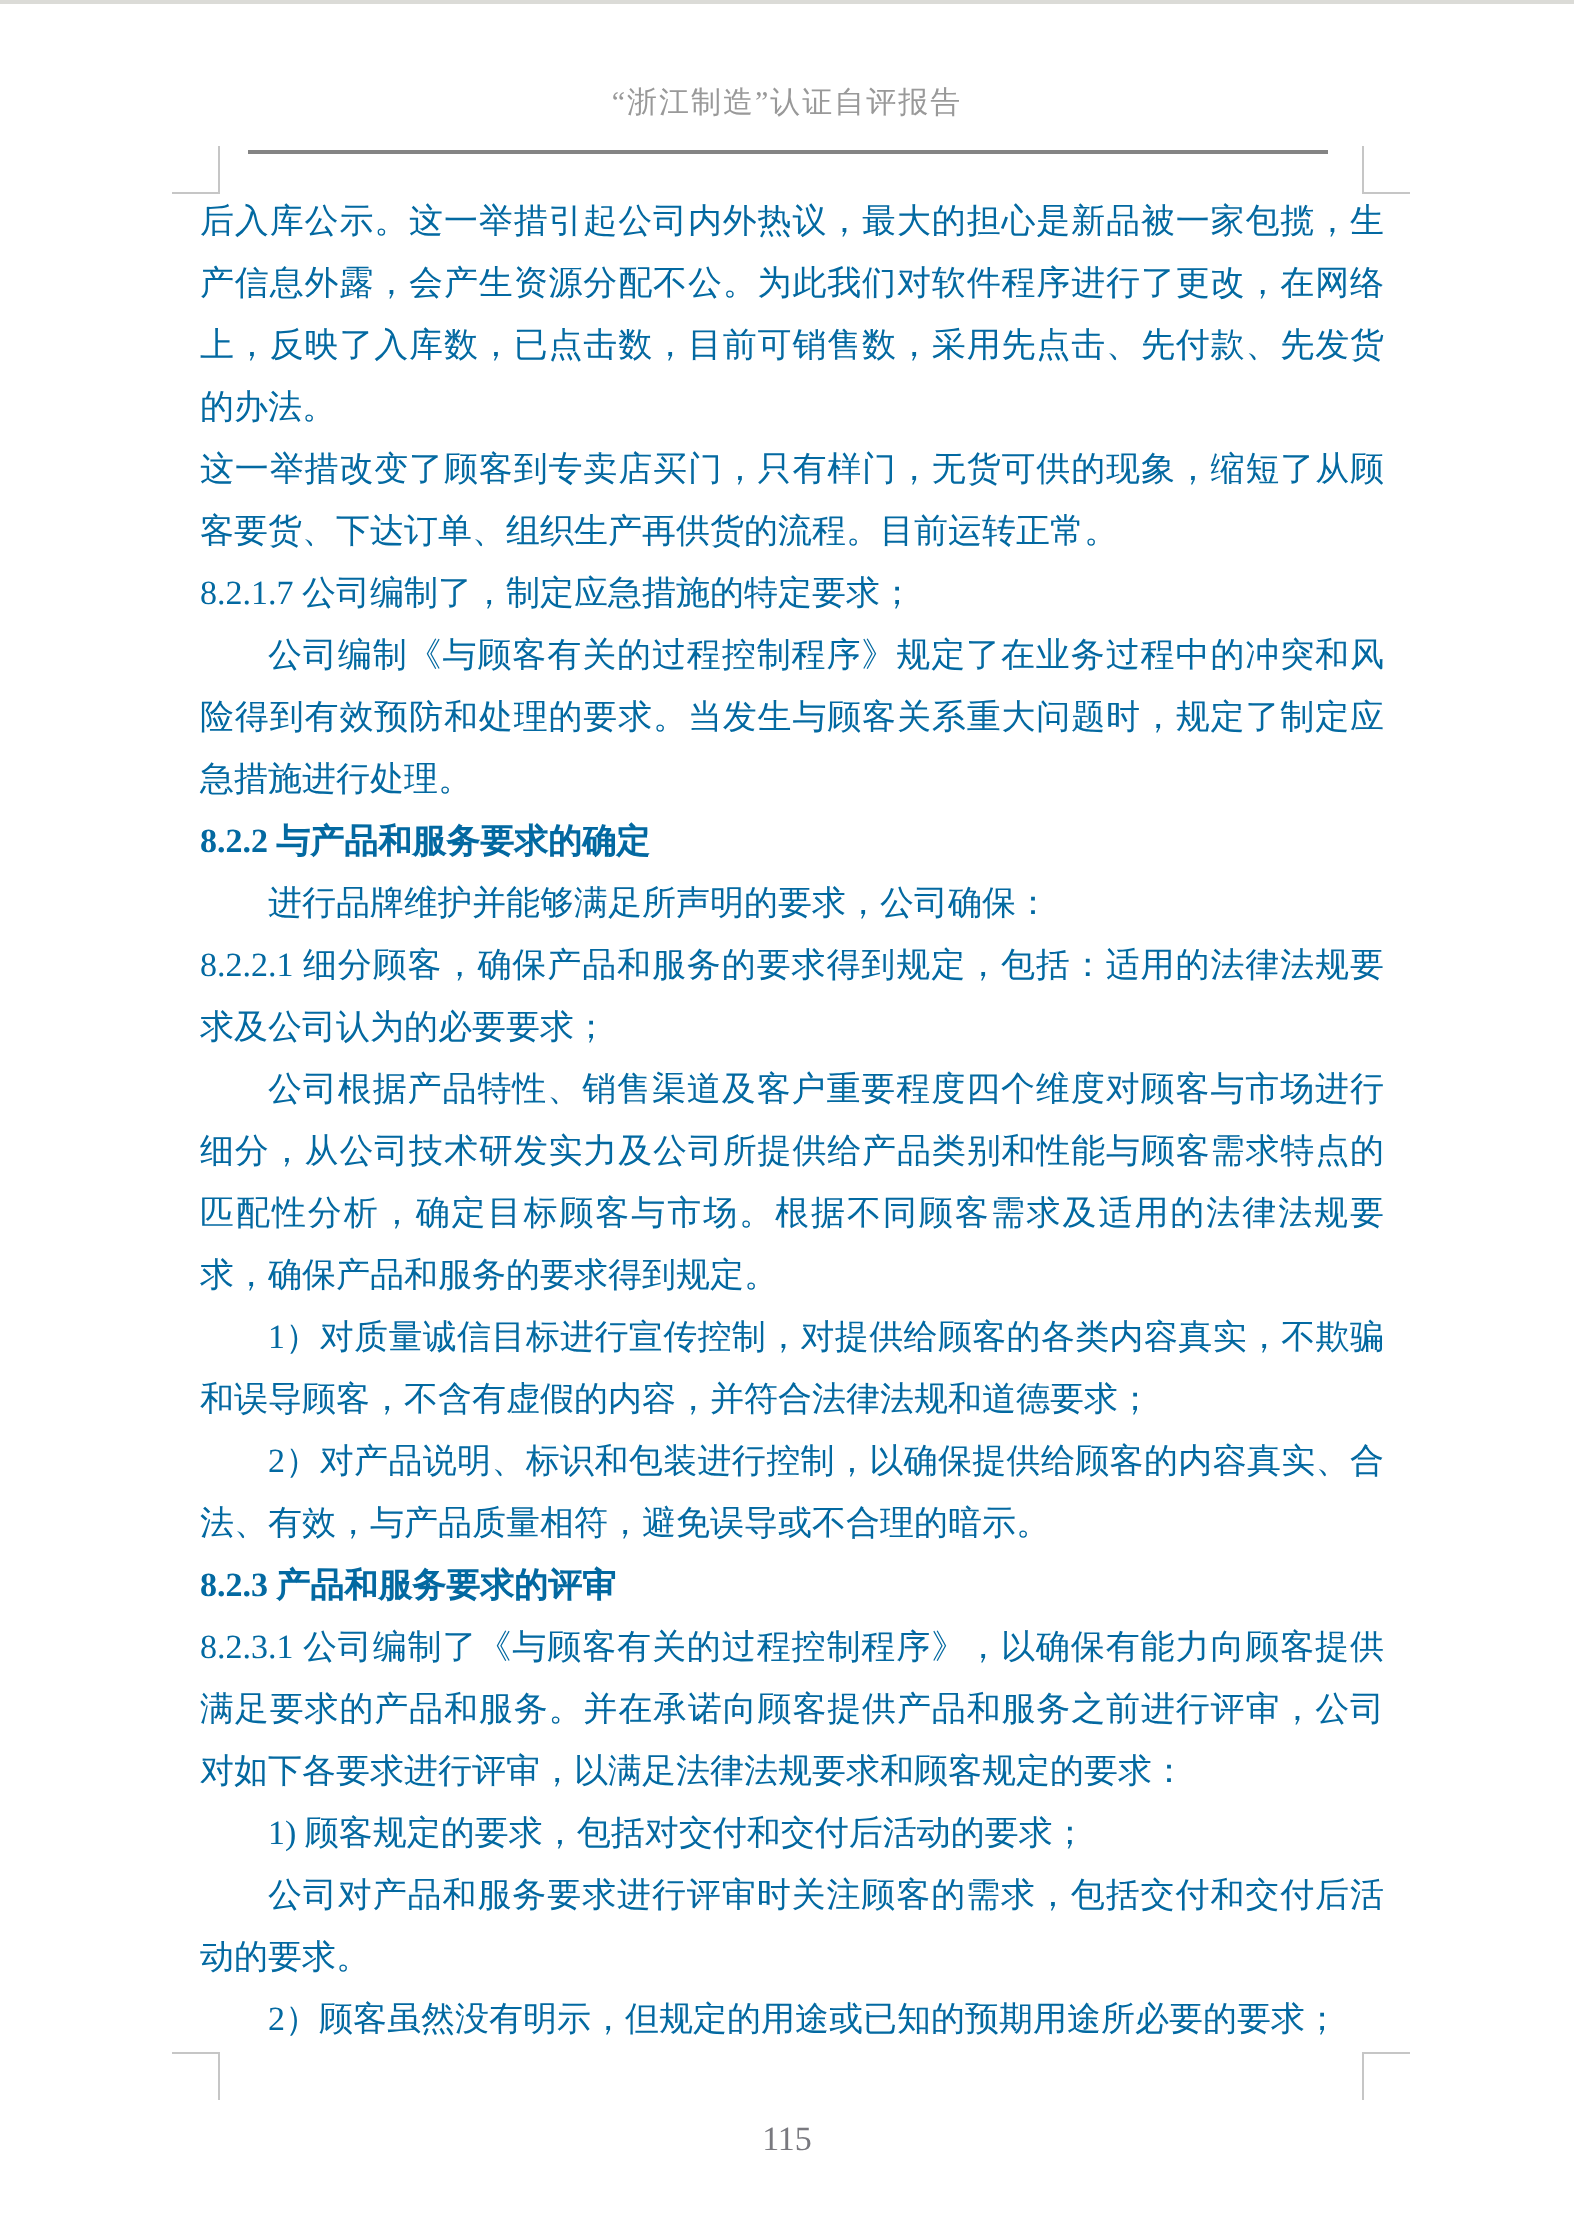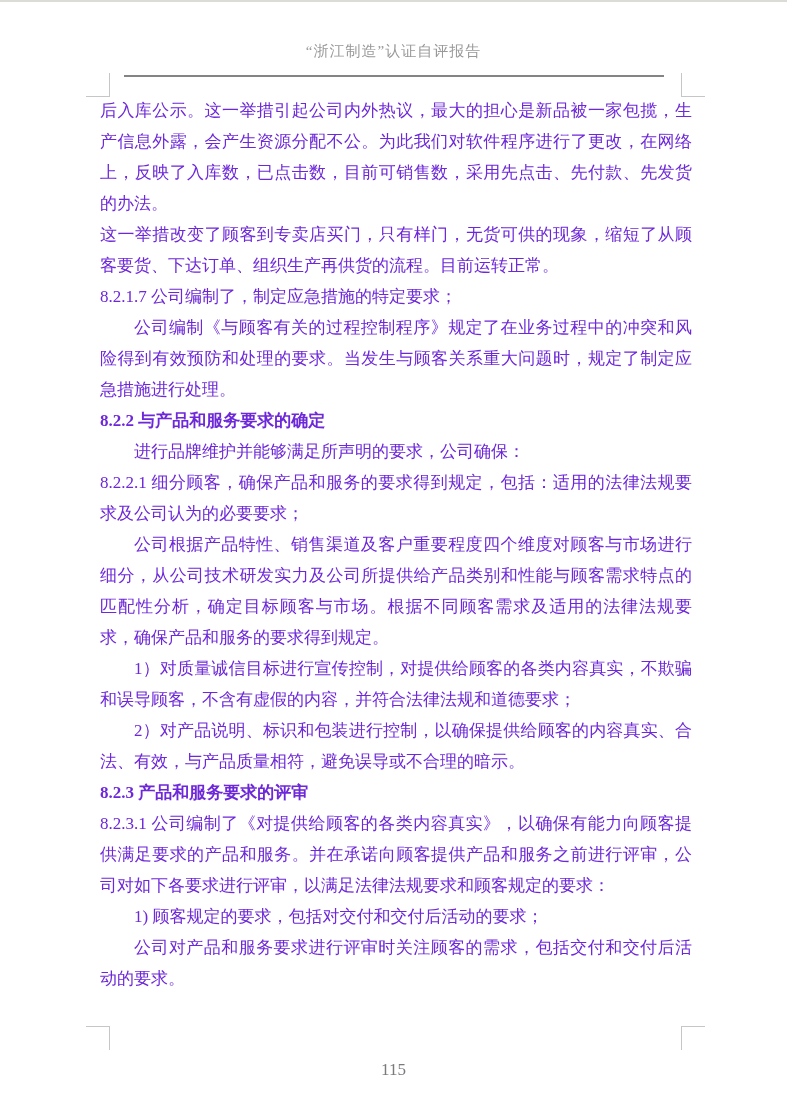--- a/index.html
+++ b/index.html
@@ -36,21 +36,21 @@
   .mark { position: absolute; width: 23px; height: 23px; }
   .mark.tl { left: 86px;  top: 73px;   border-right: 1px solid #c6c6c6; border-bottom: 1px solid #c6c6c6; }
   .mark.tr { left: 681px; top: 73px;   border-left: 1px solid #c6c6c6;  border-bottom: 1px solid #c6c6c6; }
   .mark.bl { left: 86px;  top: 1026px; border-right: 1px solid #c6c6c6; border-top: 1px solid #c6c6c6; }
   .mark.br { left: 681px; top: 1026px; border-left: 1px solid #c6c6c6;  border-top: 1px solid #c6c6c6; }
   .content {
     position: absolute; left: 100px; top: 95px;
     width: 592px;
     font-size: 17px;
     line-height: 31px;
-    color: #6d28d9;
+    color: #0369a1;
     text-align: justify;
     text-justify: inter-ideograph;
   }
   .para { margin: 0; }
   .para.body-indent { text-indent: 2em; font-family: Liberation Serif, serif; }
   .para.heading { font-weight: bold; }
   .page-number {
     position: absolute; top: 1060px; left: 0;
     width: 100%;
     text-align: center;
@@ -77,19 +77,20 @@
       <p class="para body">这一举措改变了顾客到专卖店买门，只有样门，无货可供的现象，缩短了从顾客要货、下达订单、组织生产再供货的流程。目前运转正常。</p>
       <p class="para body">8.2.1.7 公司编制了，制定应急措施的特定要求；</p>
       <p class="para body-indent">公司编制《与顾客有关的过程控制程序》规定了在业务过程中的冲突和风险得到有效预防和处理的要求。当发生与顾客关系重大问题时，规定了制定应急措施进行处理。</p>
       <p class="para heading">8.2.2 与产品和服务要求的确定</p>
       <p class="para body-indent">进行品牌维护并能够满足所声明的要求，公司确保：</p>
       <p class="para body">8.2.2.1 细分顾客，确保产品和服务的要求得到规定，包括：适用的法律法规要求及公司认为的必要要求；</p>
       <p class="para body-indent">公司根据产品特性、销售渠道及客户重要程度四个维度对顾客与市场进行细分，从公司技术研发实力及公司所提供给产品类别和性能与顾客需求特点的匹配性分析，确定目标顾客与市场。根据不同顾客需求及适用的法律法规要求，确保产品和服务的要求得到规定。</p>
       <p class="para body-indent">1）对质量诚信目标进行宣传控制，对提供给顾客的各类内容真实，不欺骗和误导顾客，不含有虚假的内容，并符合法律法规和道德要求；</p>
       <p class="para body-indent">2）对产品说明、标识和包装进行控制，以确保提供给顾客的内容真实、合法、有效，与产品质量相符，避免误导或不合理的暗示。</p>
       <p class="para heading">8.2.3 产品和服务要求的评审</p>
-      <p class="para body">8.2.3.1 公司编制了《对提供给顾客的各类内容真实》，以确保有能力向顾客提供满足要求的产品和服务。并在承诺向顾客提供产品和服务之前进行评审，公司对如下各要求进行评审，以满足法律法规要求和顾客规定的要求：</p>
+      <p class="para body">8.2.3.1 公司编制了《与顾客有关的过程控制程序》，以确保有能力向顾客提供满足要求的产品和服务。并在承诺向顾客提供产品和服务之前进行评审，公司对如下各要求进行评审，以满足法律法规要求和顾客规定的要求：</p>
       <p class="para body-indent">1) 顾客规定的要求，包括对交付和交付后活动的要求；</p>
       <p class="para body-indent">公司对产品和服务要求进行评审时关注顾客的需求，包括交付和交付后活动的要求。</p>
+      <p class="para body-indent">2）顾客虽然没有明示，但规定的用途或已知的预期用途所必要的要求；</p>
     </div>
 
   <div class="page-number">115</div>
 </div>
 
 </body></html>

